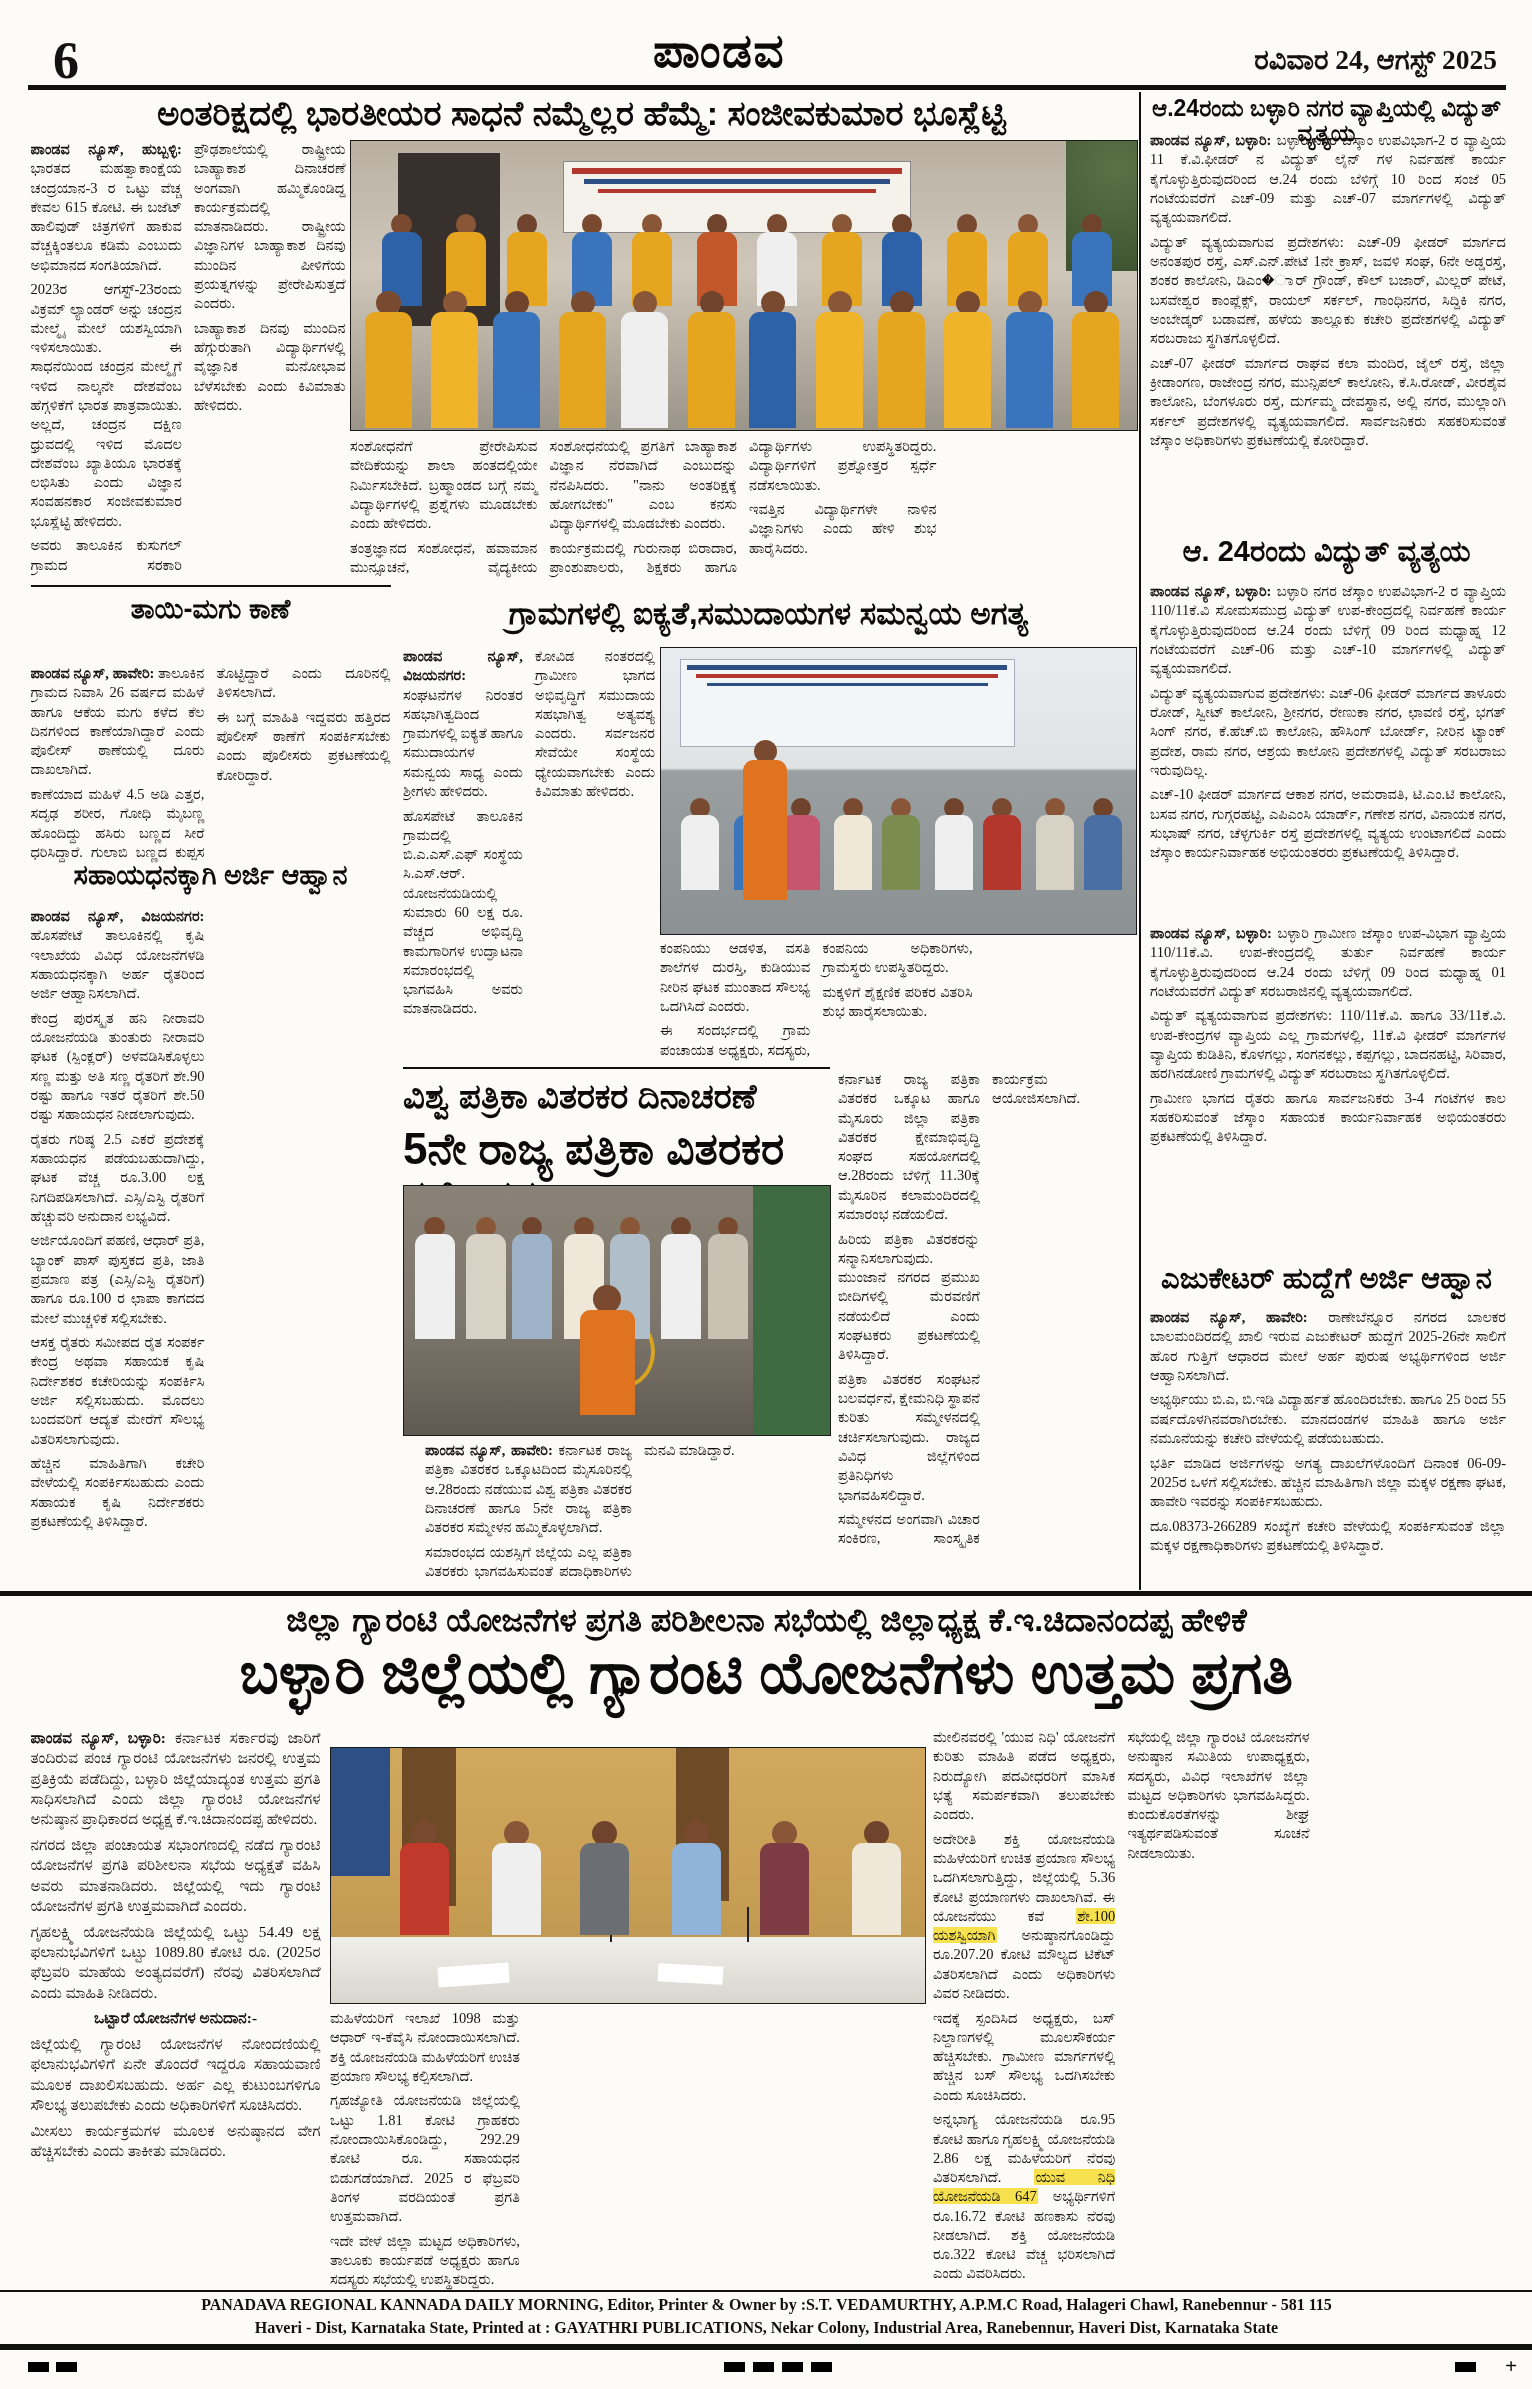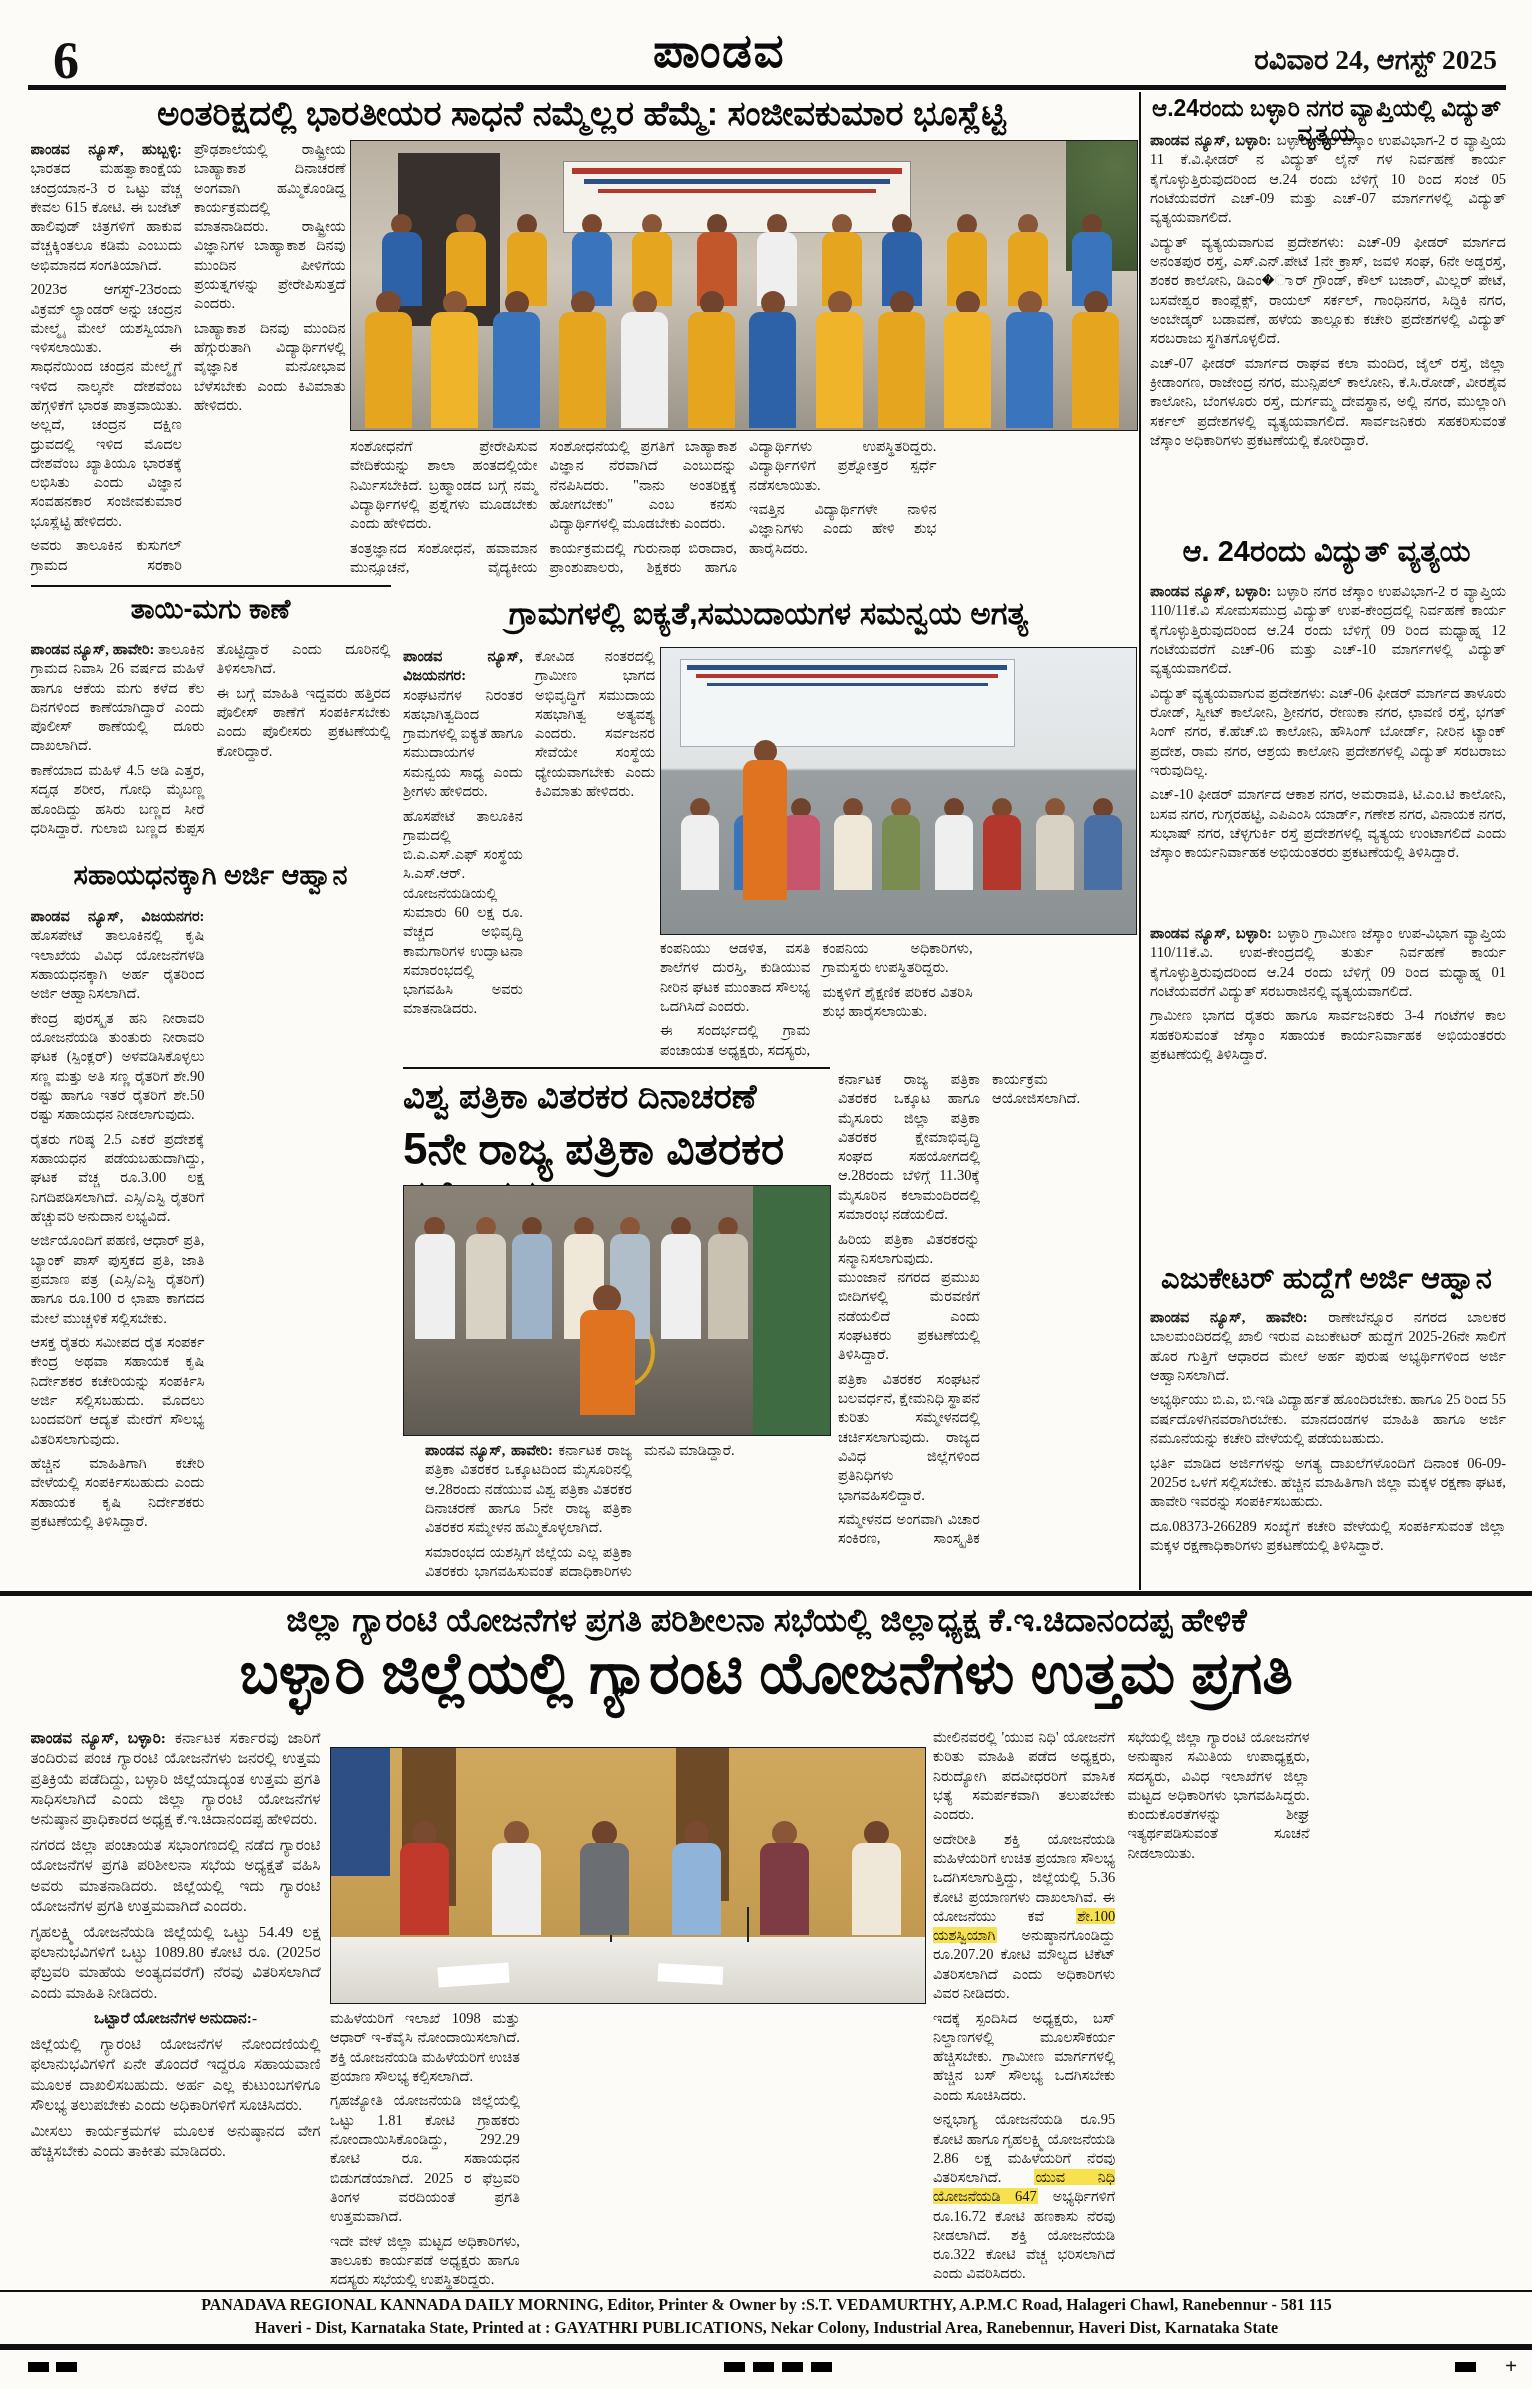--- a/index.html
+++ b/index.html
@@ -146,21 +146,21 @@
 
   <div class="abs bodytxt" style="left:350px;top:437px;width:786px;height:145px;column-count:4;">
     <p>ಸಂಶೋಧನೆಗೆ ಪ್ರೇರೇಪಿಸುವ ವೇದಿಕೆಯನ್ನು ಶಾಲಾ ಹಂತದಲ್ಲಿಯೇ ನಿರ್ಮಿಸಬೇಕಿದೆ. ಬ್ರಹ್ಮಾಂಡದ ಬಗ್ಗೆ ನಮ್ಮ ವಿದ್ಯಾರ್ಥಿಗಳಲ್ಲಿ ಪ್ರಶ್ನೆಗಳು ಮೂಡಬೇಕು ಎಂದು ಹೇಳಿದರು.</p>
     <p>ತಂತ್ರಜ್ಞಾನದ ಸಂಶೋಧನೆ, ಹವಾಮಾನ ಮುನ್ಸೂಚನೆ, ವೈದ್ಯಕೀಯ ಸಂಶೋಧನೆಯಲ್ಲಿ ಪ್ರಗತಿಗೆ ಬಾಹ್ಯಾಕಾಶ ವಿಜ್ಞಾನ ನೆರವಾಗಿದೆ ಎಂಬುದನ್ನು ನೆನಪಿಸಿದರು. "ನಾನು ಅಂತರಿಕ್ಷಕ್ಕೆ ಹೋಗಬೇಕು" ಎಂಬ ಕನಸು ವಿದ್ಯಾರ್ಥಿಗಳಲ್ಲಿ ಮೂಡಬೇಕು ಎಂದರು.</p>
     <p>ಕಾರ್ಯಕ್ರಮದಲ್ಲಿ ಗುರುನಾಥ ಬಿರಾದಾರ, ಪ್ರಾಂಶುಪಾಲರು, ಶಿಕ್ಷಕರು ಹಾಗೂ ವಿದ್ಯಾರ್ಥಿಗಳು ಉಪಸ್ಥಿತರಿದ್ದರು. ವಿದ್ಯಾರ್ಥಿಗಳಿಗೆ ಪ್ರಶ್ನೋತ್ತರ ಸ್ಪರ್ಧೆ ನಡೆಸಲಾಯಿತು.</p>
     <p>ಇವತ್ತಿನ ವಿದ್ಯಾರ್ಥಿಗಳೇ ನಾಳಿನ ವಿಜ್ಞಾನಿಗಳು ಎಂದು ಹೇಳಿ ಶುಭ ಹಾರೈಸಿದರು.</p>
   </div>
 
   <div class="abs rule" style="left:30.5px;top:585px;width:360px;height:2.3px;"></div>
   <div class="abs kn-head" style="left:30.5px;top:595px;width:360px;font-size:27px;text-align:center;">ತಾಯಿ-ಮಗು ಕಾಣೆ</div>
-  <div class="abs bodytxt" style="left:30.5px;top:640px;width:360px;height:212px;column-count:2;">
+  <div class="abs bodytxt" style="left:30.5px;top:664px;width:360px;height:212px;column-count:2;">
     <p><b class="dl">ಪಾಂಡವ ನ್ಯೂಸ್, ಹಾವೇರಿ:</b> <span>ತಾಲೂಕಿನ ಗ್ರಾಮದ ನಿವಾಸಿ 26 ವರ್ಷದ ಮಹಿಳೆ ಹಾಗೂ ಆಕೆಯ ಮಗು ಕಳೆದ ಕೆಲ ದಿನಗಳಿಂದ ಕಾಣೆಯಾಗಿದ್ದಾರೆ ಎಂದು ಪೊಲೀಸ್ ಠಾಣೆಯಲ್ಲಿ ದೂರು ದಾಖಲಾಗಿದೆ.</span></p>
     <p>ಕಾಣೆಯಾದ ಮಹಿಳೆ 4.5 ಅಡಿ ಎತ್ತರ, ಸದೃಢ ಶರೀರ, ಗೋಧಿ ಮೈಬಣ್ಣ ಹೊಂದಿದ್ದು ಹಸಿರು ಬಣ್ಣದ ಸೀರೆ ಧರಿಸಿದ್ದಾರೆ. ಗುಲಾಬಿ ಬಣ್ಣದ ಕುಪ್ಪಸ ತೊಟ್ಟಿದ್ದಾರೆ ಎಂದು ದೂರಿನಲ್ಲಿ ತಿಳಿಸಲಾಗಿದೆ.</p>
     <p>ಈ ಬಗ್ಗೆ ಮಾಹಿತಿ ಇದ್ದವರು ಹತ್ತಿರದ ಪೊಲೀಸ್ ಠಾಣೆಗೆ ಸಂಪರ್ಕಿಸಬೇಕು ಎಂದು ಪೊಲೀಸರು ಪ್ರಕಟಣೆಯಲ್ಲಿ ಕೋರಿದ್ದಾರೆ.</p>
   </div>
 
   <div class="abs kn-head" style="left:30.5px;top:861px;width:360px;font-size:27px;text-align:center;">ಸಹಾಯಧನಕ್ಕಾಗಿ ಅರ್ಜಿ ಆಹ್ವಾನ</div>
   <div class="abs bodytxt" style="left:30.5px;top:907px;width:360px;height:678px;column-count:2;">
     <p><b class="dl">ಪಾಂಡವ ನ್ಯೂಸ್, ವಿಜಯನಗರ:</b> <span>ಹೊಸಪೇಟೆ ತಾಲೂಕಿನಲ್ಲಿ ಕೃಷಿ ಇಲಾಖೆಯ ವಿವಿಧ ಯೋಜನೆಗಳಡಿ ಸಹಾಯಧನಕ್ಕಾಗಿ ಅರ್ಹ ರೈತರಿಂದ ಅರ್ಜಿ ಆಹ್ವಾನಿಸಲಾಗಿದೆ.</span></p>
     <p>ಕೇಂದ್ರ ಪುರಸ್ಕೃತ ಹನಿ ನೀರಾವರಿ ಯೋಜನೆಯಡಿ ತುಂತುರು ನೀರಾವರಿ ಘಟಕ (ಸ್ಪಿಂಕ್ಲರ್) ಅಳವಡಿಸಿಕೊಳ್ಳಲು ಸಣ್ಣ ಮತ್ತು ಅತಿ ಸಣ್ಣ ರೈತರಿಗೆ ಶೇ.90 ರಷ್ಟು ಹಾಗೂ ಇತರೆ ರೈತರಿಗೆ ಶೇ.50 ರಷ್ಟು ಸಹಾಯಧನ ನೀಡಲಾಗುವುದು.</p>
     <p>ರೈತರು ಗರಿಷ್ಠ 2.5 ಎಕರೆ ಪ್ರದೇಶಕ್ಕೆ ಸಹಾಯಧನ ಪಡೆಯಬಹುದಾಗಿದ್ದು, ಘಟಕ ವೆಚ್ಚ ರೂ.3.00 ಲಕ್ಷ ನಿಗದಿಪಡಿಸಲಾಗಿದೆ. ಎಸ್ಸಿ/ಎಸ್ಟಿ ರೈತರಿಗೆ ಹೆಚ್ಚುವರಿ ಅನುದಾನ ಲಭ್ಯವಿದೆ.</p>
@@ -294,20 +294,21 @@
 
   <div class="abs kn-head" style="left:1147px;top:536px;width:359px;font-size:29px;text-align:center;">ಆ. 24ರಂದು ವಿದ್ಯುತ್ ವ್ಯತ್ಯಯ</div>
   <div class="abs bodytxt" style="left:1150px;top:582px;width:356px;height:299px;">
     <p><b class="dl">ಪಾಂಡವ ನ್ಯೂಸ್, ಬಳ್ಳಾರಿ:</b> <span>ಬಳ್ಳಾರಿ ನಗರ ಜೆಸ್ಕಾಂ ಉಪವಿಭಾಗ-2 ರ ವ್ಯಾಪ್ತಿಯ 110/11ಕೆ.ವಿ ಸೋಮಸಮುದ್ರ ವಿದ್ಯುತ್ ಉಪ-ಕೇಂದ್ರದಲ್ಲಿ ನಿರ್ವಹಣೆ ಕಾರ್ಯ ಕೈಗೊಳ್ಳುತ್ತಿರುವುದರಿಂದ ಆ.24 ರಂದು ಬೆಳಿಗ್ಗೆ 09 ರಿಂದ ಮಧ್ಯಾಹ್ನ 12 ಗಂಟೆಯವರೆಗೆ ಎಚ್-06 ಮತ್ತು ಎಚ್-10 ಮಾರ್ಗಗಳಲ್ಲಿ ವಿದ್ಯುತ್ ವ್ಯತ್ಯಯವಾಗಲಿದೆ.</span></p>
     <p>ವಿದ್ಯುತ್ ವ್ಯತ್ಯಯವಾಗುವ ಪ್ರದೇಶಗಳು: ಎಚ್-06 ಫೀಡರ್ ಮಾರ್ಗದ ತಾಳೂರು ರೋಡ್, ಸ್ವೀಟ್ ಕಾಲೋನಿ, ಶ್ರೀನಗರ, ರೇಣುಕಾ ನಗರ, ಛಾವಣಿ ರಸ್ತೆ, ಭಗತ್ ಸಿಂಗ್ ನಗರ, ಕೆ.ಹೆಚ್.ಬಿ ಕಾಲೋನಿ, ಹೌಸಿಂಗ್ ಬೋರ್ಡ್, ನೀರಿನ ಟ್ಯಾಂಕ್ ಪ್ರದೇಶ, ರಾಮ ನಗರ, ಆಶ್ರಯ ಕಾಲೋನಿ ಪ್ರದೇಶಗಳಲ್ಲಿ ವಿದ್ಯುತ್ ಸರಬರಾಜು ಇರುವುದಿಲ್ಲ.</p>
     <p>ಎಚ್-10 ಫೀಡರ್ ಮಾರ್ಗದ ಆಕಾಶ ನಗರ, ಅಮರಾವತಿ, ಟಿ.ಎಂ.ಟಿ ಕಾಲೋನಿ, ಬಸವ ನಗರ, ಗುಗ್ಗರಹಟ್ಟಿ, ಎಪಿಎಂಸಿ ಯಾರ್ಡ್, ಗಣೇಶ ನಗರ, ವಿನಾಯಕ ನಗರ, ಸುಭಾಷ್ ನಗರ, ಚೆಳ್ಳಗುರ್ಕಿ ರಸ್ತೆ ಪ್ರದೇಶಗಳಲ್ಲಿ ವ್ಯತ್ಯಯ ಉಂಟಾಗಲಿದೆ ಎಂದು ಜೆಸ್ಕಾಂ ಕಾರ್ಯನಿರ್ವಾಹಕ ಅಭಿಯಂತರರು ಪ್ರಕಟಣೆಯಲ್ಲಿ ತಿಳಿಸಿದ್ದಾರೆ.</p>
   </div>
 
   <div class="abs bodytxt" style="left:1150px;top:924px;width:356px;height:331px;">
     <p><b class="dl">ಪಾಂಡವ ನ್ಯೂಸ್, ಬಳ್ಳಾರಿ:</b> <span>ಬಳ್ಳಾರಿ ಗ್ರಾಮೀಣ ಜೆಸ್ಕಾಂ ಉಪ-ವಿಭಾಗ ವ್ಯಾಪ್ತಿಯ 110/11ಕೆ.ವಿ. ಉಪ-ಕೇಂದ್ರದಲ್ಲಿ ತುರ್ತು ನಿರ್ವಹಣೆ ಕಾರ್ಯ ಕೈಗೊಳ್ಳುತ್ತಿರುವುದರಿಂದ ಆ.24 ರಂದು ಬೆಳಿಗ್ಗೆ 09 ರಿಂದ ಮಧ್ಯಾಹ್ನ 01 ಗಂಟೆಯವರೆಗೆ ವಿದ್ಯುತ್ ಸರಬರಾಜಿನಲ್ಲಿ ವ್ಯತ್ಯಯವಾಗಲಿದೆ.</span></p>
+    <p>ವಿದ್ಯುತ್ ವ್ಯತ್ಯಯವಾಗುವ ಪ್ರದೇಶಗಳು: 110/11ಕೆ.ವಿ. ಹಾಗೂ 33/11ಕೆ.ವಿ. ಉಪ-ಕೇಂದ್ರಗಳ ವ್ಯಾಪ್ತಿಯ ಎಲ್ಲ ಗ್ರಾಮಗಳಲ್ಲಿ, 11ಕೆ.ವಿ ಫೀಡರ್ ಮಾರ್ಗಗಳ ವ್ಯಾಪ್ತಿಯ ಕುಡಿತಿನಿ, ಕೊಳಗಲ್ಲು, ಸಂಗನಕಲ್ಲು, ಕಪ್ಪಗಲ್ಲು, ಬಾದನಹಟ್ಟಿ, ಸಿರಿವಾರ, ಹರಗಿನಡೋಣಿ ಗ್ರಾಮಗಳಲ್ಲಿ ವಿದ್ಯುತ್ ಸರಬರಾಜು ಸ್ಥಗಿತಗೊಳ್ಳಲಿದೆ.</p>
     <p>ಗ್ರಾಮೀಣ ಭಾಗದ ರೈತರು ಹಾಗೂ ಸಾರ್ವಜನಿಕರು 3-4 ಗಂಟೆಗಳ ಕಾಲ ಸಹಕರಿಸುವಂತೆ ಜೆಸ್ಕಾಂ ಸಹಾಯಕ ಕಾರ್ಯನಿರ್ವಾಹಕ ಅಭಿಯಂತರರು ಪ್ರಕಟಣೆಯಲ್ಲಿ ತಿಳಿಸಿದ್ದಾರೆ.</p>
   </div>
 
   <div class="abs kn-head" style="left:1147px;top:1263px;width:359px;font-size:29px;text-align:center;">ಎಜುಕೇಟರ್ ಹುದ್ದೆಗೆ ಅರ್ಜಿ ಆಹ್ವಾನ</div>
   <div class="abs bodytxt" style="left:1150px;top:1308px;width:356px;height:278px;">
     <p><b class="dl">ಪಾಂಡವ ನ್ಯೂಸ್, ಹಾವೇರಿ:</b> <span>ರಾಣೇಬೆನ್ನೂರ ನಗರದ ಬಾಲಕರ ಬಾಲಮಂದಿರದಲ್ಲಿ ಖಾಲಿ ಇರುವ ಎಜುಕೇಟರ್ ಹುದ್ದೆಗೆ 2025-26ನೇ ಸಾಲಿಗೆ ಹೊರ ಗುತ್ತಿಗೆ ಆಧಾರದ ಮೇಲೆ ಅರ್ಹ ಪುರುಷ ಅಭ್ಯರ್ಥಿಗಳಿಂದ ಅರ್ಜಿ ಆಹ್ವಾನಿಸಲಾಗಿದೆ.</span></p>
     <p>ಅಭ್ಯರ್ಥಿಯು ಬಿ.ಎ, ಬಿ.ಇಡಿ ವಿದ್ಯಾರ್ಹತೆ ಹೊಂದಿರಬೇಕು. ಹಾಗೂ 25 ರಿಂದ 55 ವರ್ಷದೊಳಗಿನವರಾಗಿರಬೇಕು. ಮಾನದಂಡಗಳ ಮಾಹಿತಿ ಹಾಗೂ ಅರ್ಜಿ ನಮೂನೆಯನ್ನು ಕಚೇರಿ ವೇಳೆಯಲ್ಲಿ ಪಡೆಯಬಹುದು.</p>
     <p>ಭರ್ತಿ ಮಾಡಿದ ಅರ್ಜಿಗಳನ್ನು ಅಗತ್ಯ ದಾಖಲೆಗಳೊಂದಿಗೆ ದಿನಾಂಕ 06-09-2025ರ ಒಳಗೆ ಸಲ್ಲಿಸಬೇಕು. ಹೆಚ್ಚಿನ ಮಾಹಿತಿಗಾಗಿ ಜಿಲ್ಲಾ ಮಕ್ಕಳ ರಕ್ಷಣಾ ಘಟಕ, ಹಾವೇರಿ ಇವರನ್ನು ಸಂಪರ್ಕಿಸಬಹುದು.</p>
     <p>ದೂ.08373-266289 ಸಂಖ್ಯೆಗೆ ಕಚೇರಿ ವೇಳೆಯಲ್ಲಿ ಸಂಪರ್ಕಿಸುವಂತೆ ಜಿಲ್ಲಾ ಮಕ್ಕಳ ರಕ್ಷಣಾಧಿಕಾರಿಗಳು ಪ್ರಕಟಣೆಯಲ್ಲಿ ತಿಳಿಸಿದ್ದಾರೆ.</p>
   </div>

